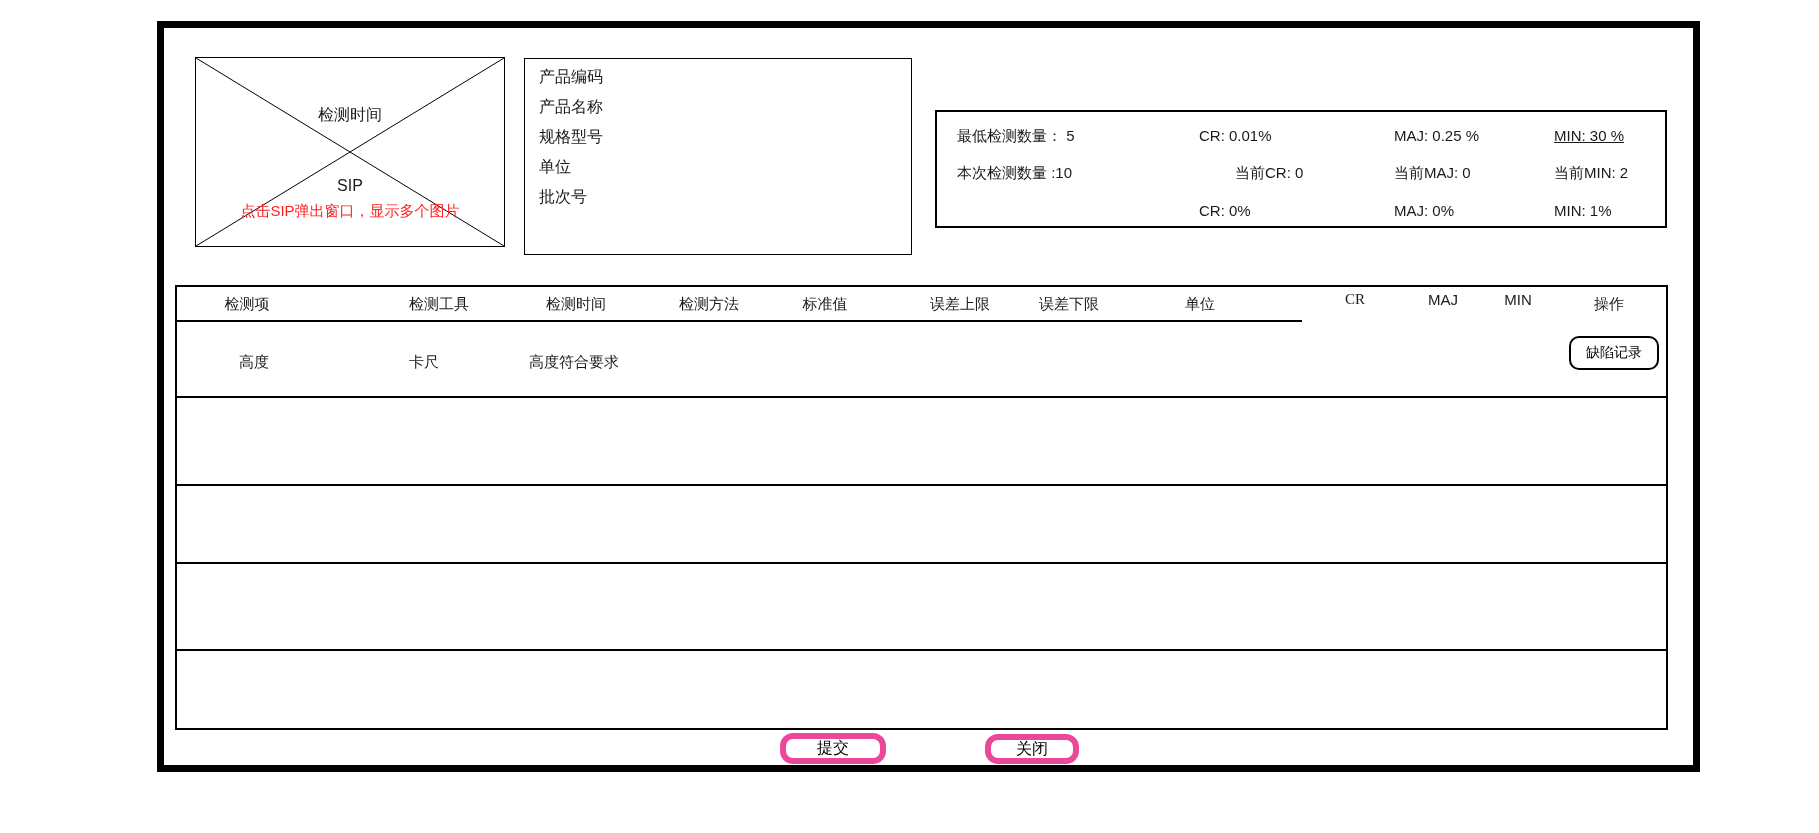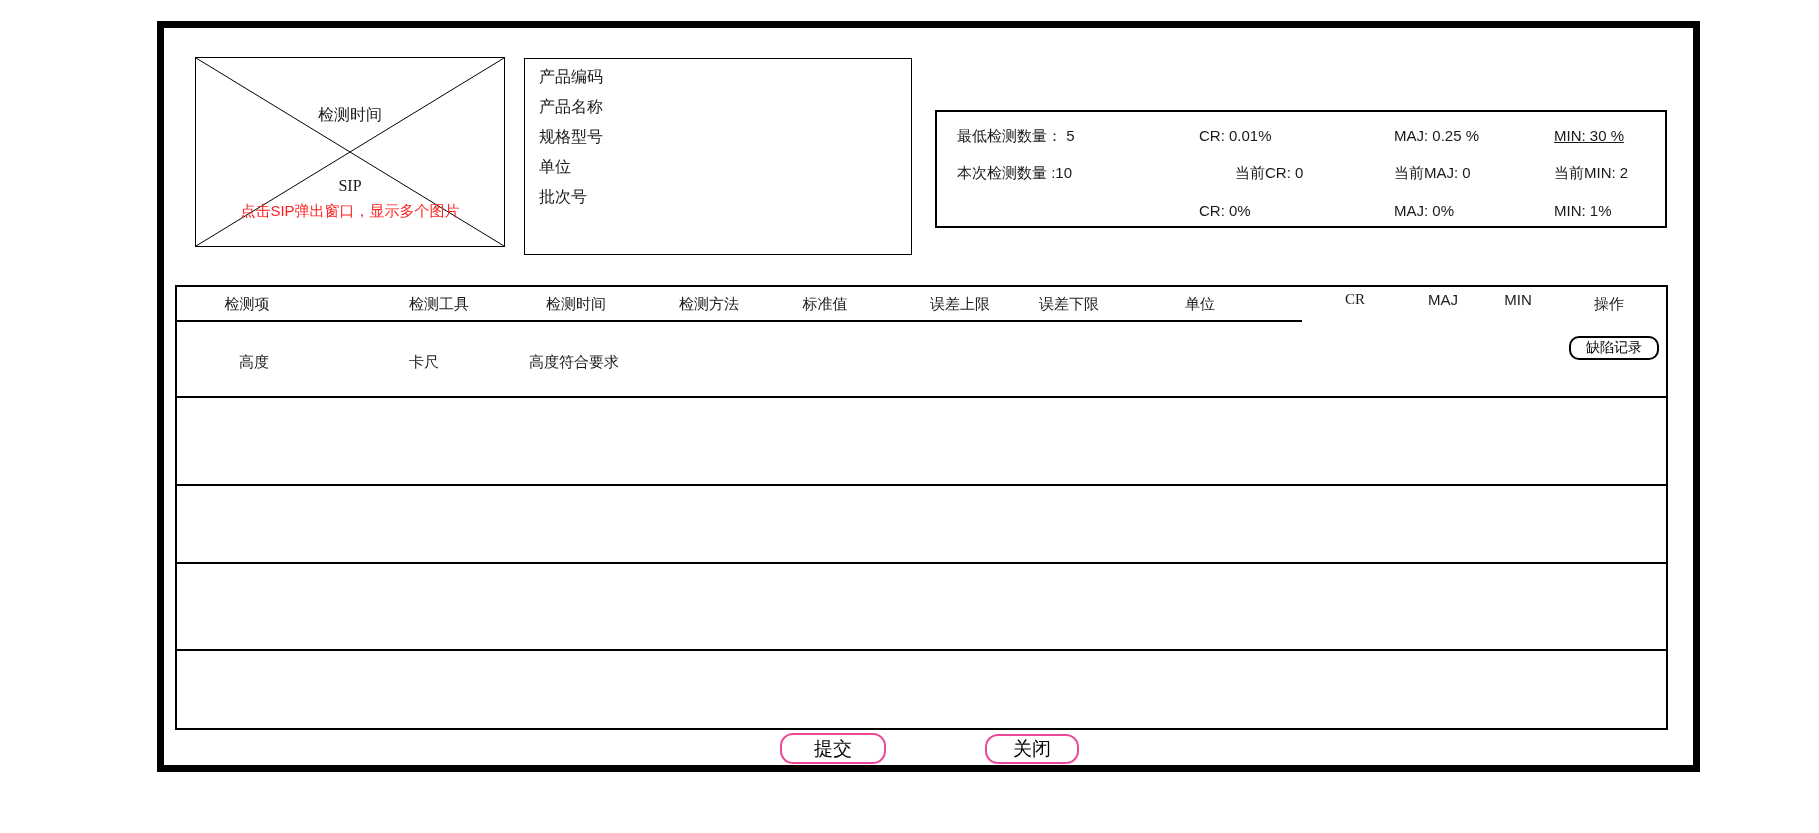--- a/index.html
+++ b/index.html
@@ -9,21 +9,21 @@
     border:7px solid #000; background:#fff; }
   .box { position:absolute; border:1px solid #000; background:#fff; }
   .box2 { position:absolute; border:2px solid #000; background:#fff; }
 
   
   .img-box { left:31px; top:29px; width:310px; height:190px; }
   .img-box svg { position:absolute; left:0; top:0; width:100%; height:100%; }
   .img-title { position:absolute; left:0; right:0; top:47px; text-align:center;
     font-size:16px; background:transparent; }
   .img-title span { background:#fff; padding:0 4px; }
-  .sip-label { position:absolute; left:0; right:0; top:119px; text-align:center; font-size:16px;font-family:Liberation Serif, serif; }
+  .sip-label { position:absolute; left:0; right:0; top:119px; text-align:center; font-size:16px; }
   .sip-label span { background:#fff; padding:0 4px; }
   .sip-note { position:absolute; left:0; right:0; top:144px; text-align:center;
     font-size:15px; color:#ff1e1e; white-space:nowrap; }
 
   
   .info-box { left:360px; top:30px; width:388px; height:197px; padding:8px 0 0 14px; }
   .info-field { font-size:16px; line-height:20px; margin-bottom:10px; }
 
   
   .insp-box { left:771px; top:24px; width:732px; height:46px; }
@@ -37,28 +37,28 @@
   .stats-box { left:771px; top:82px; width:732px; height:118px; }
   .stat-cell { position:absolute; font-size:15px; line-height:20px; white-space:nowrap; }
 
   
   .insp-table { left:11px; top:257px; width:1493px; height:445px; }
   .th { position:absolute; top:8px; transform:translateX(-50%); font-size:15px; white-space:nowrap; }
   .th-raised { top:4px; }
   .hline { position:absolute; left:0; right:0; height:2px; background:#000; }
   .header-underline { position:absolute; left:0; top:33px; width:1125px; height:2px; background:#000; }
   .cell-r1 { position:absolute; top:66px; font-size:15px; white-space:nowrap; }
-  .defect-btn { position:absolute; left:1392px; top:49px; width:90px; height:24px;
+  .defect-btn { position:absolute; left:1392px; top:49px; width:90px; height:34px;
     border:2px solid #000; border-radius:10px; background:#fff; font-size:14px;
     display:flex; align-items:center; justify-content:center; cursor:pointer; white-space:nowrap;
     font-family:inherit; }
 
   
-  .pill-btn { position:absolute; border:2px solid #ec4899; border-radius:13px; background:#fff;
-    font-size:19px; display:flex; align-items:center; justify-content:center; cursor:pointer;
+  .pill-btn { position:absolute; border:6px solid #ec4899; border-radius:13px; background:#fff;
+    font-size:16px; display:flex; align-items:center; justify-content:center; cursor:pointer;
     font-family:inherit; }
   .submit-btn { left:616px; top:705px; width:106px; height:31px; }
   .close-btn { left:821px; top:706px; width:94px; height:30px; }
 </style>
 </head>
 <body>
 
 <div class="frame">
 
   <div class="box img-box">

